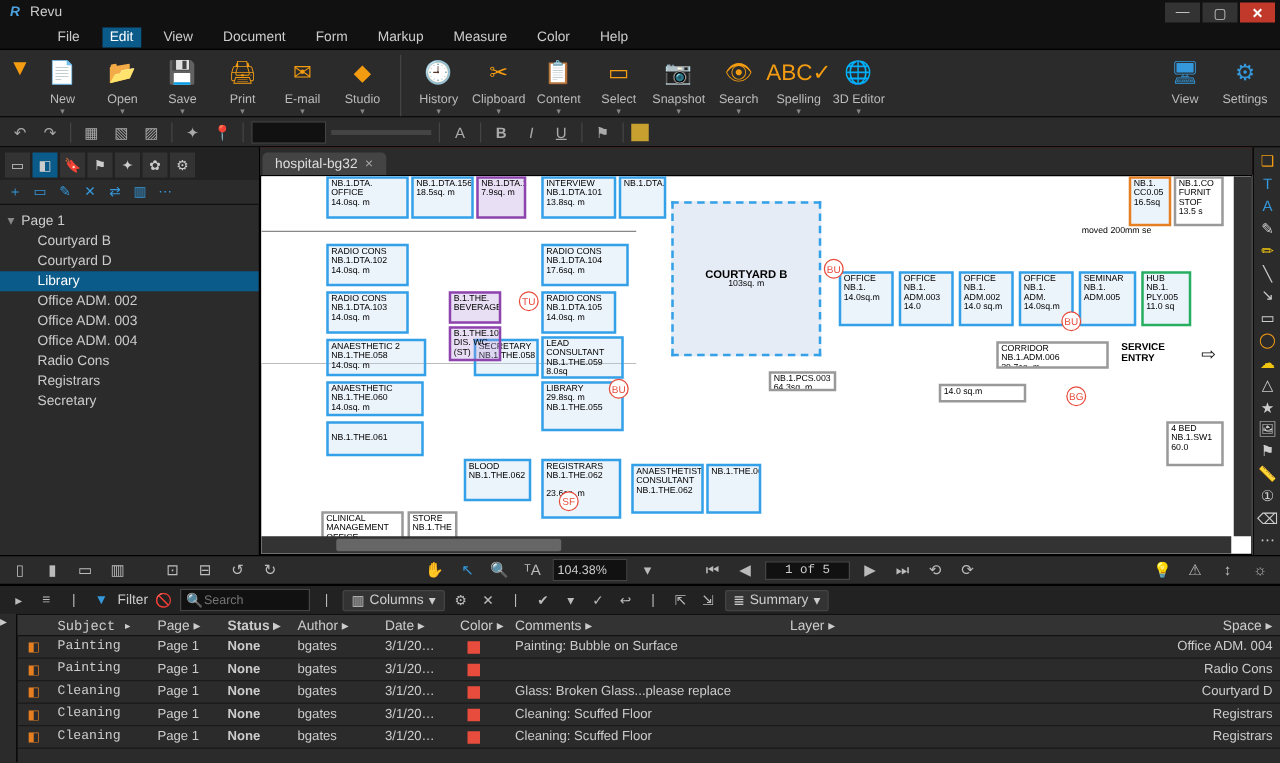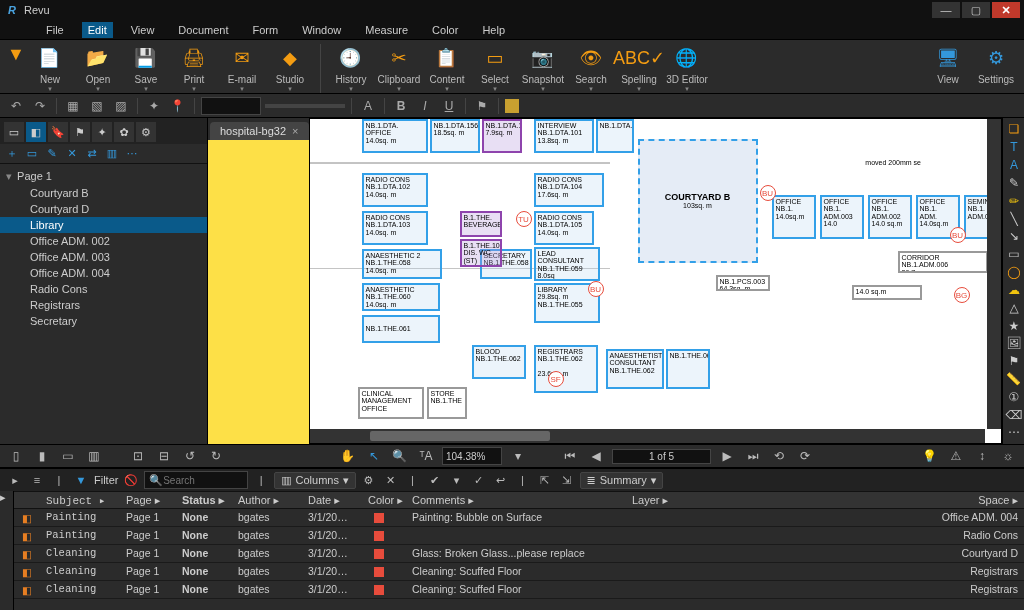--- a/index.html
+++ b/index.html
@@ -49,21 +49,21 @@
   .side-tabs .tab.sel{background:#0a5a8a;}
   .side-tools{height:20px;display:flex;gap:4px;padding:2px 4px;align-items:center;background:#2b2b2b;border-bottom:1px solid #111;}
   .side-tools .t{width:16px;height:16px;color:#3498db;display:flex;align-items:center;justify-content:center;font-size:11px;}
   .tree{flex:1;overflow:auto;padding:4px 0;}
   .tree .node{padding:2px 4px 2px 14px;color:#ccc;cursor:pointer;}
   .tree .node.root{padding-left:6px;}
   .tree .node.sel{background:#0a5a8a;color:#fff;}
   .tree .caret{display:inline-block;width:8px;color:#888;}
 
   
-  .docarea{flex:1;display:flex;flex-direction:row;background:#fde047;}
+  .docarea{flex:1;display:flex;flex-direction:column;background:#7f1d1d;}
   .doctabs{height:22px;display:flex;align-items:flex-end;background:#2b2b2b;padding-left:2px;}
   .doctab{background:#444;color:#ddd;padding:3px 10px;border-radius:4px 4px 0 0;font-size:11px;display:flex;align-items:center;gap:6px;}
   .doctab .x{color:#aaa;}
   .viewport{flex:1;background:#fff;position:relative;overflow:hidden;border:1px solid #000;}
   .floorplan{position:absolute;inset:0;}
   .room{position:absolute;border:2px solid #33a0e8;background:rgba(180,210,240,.25);font-size:7px;color:#000;padding:1px 2px;line-height:1.05;overflow:hidden;}
   .room.orange{border-color:#e67e22;}
   .room.green{border-color:#27ae60;}
   .room.purple{border-color:#8e44ad;background:rgba(180,150,220,.3);}
   .room.plain{border-color:#999;background:transparent;}
@@ -74,21 +74,21 @@
   .hscroll .thumb{position:absolute;left:60px;width:180px;top:2px;bottom:2px;background:#666;border-radius:2px;}
   .vscroll{position:absolute;top:0;bottom:14px;right:0;width:14px;background:#333;}
 
   
   .rstrip{width:22px;background:#2b2b2b;display:flex;flex-direction:column;gap:3px;padding:4px 2px;border-left:1px solid #000;}
   .rstrip .rb{width:18px;height:18px;display:flex;align-items:center;justify-content:center;font-size:12px;}
 
   
   .navbar{height:24px;background:#2b2b2b;display:flex;align-items:center;gap:6px;padding:0 6px;border-top:1px solid #000;border-bottom:1px solid #000;}
   .navbar .nb{width:20px;height:18px;display:flex;align-items:center;justify-content:center;color:#bbb;font-size:12px;}
-  .navbar .pagebox{background:#111;border:1px solid #444;padding:1px 36px;color:#ccc;font-size:10px;}
+  .navbar .pagebox{background:#111;border:1px solid #444;padding:1px 15px;color:#ccc;font-size:10px;font-family:Liberation Mono, monospace;}
   .navbar input.zoom{background:#111;border:1px solid #444;width:60px;height:18px;color:#ccc;font-size:10px;padding:0 3px;}
 
   
   .markup{height:142px;background:#2b2b2b;display:flex;flex-direction:column;border-top:1px solid #000;}
   .mk-tools{height:22px;display:flex;align-items:center;gap:4px;padding:0 6px;background:#222;}
   .mk-tools .mb{width:18px;height:18px;display:flex;align-items:center;justify-content:center;color:#bbb;font-size:11px;}
   .mk-tools .search{display:flex;align-items:center;background:#111;border:1px solid #444;padding:0 4px;height:18px;}
   .mk-tools .search input{background:transparent;border:none;color:#ccc;width:80px;font-size:10px;outline:none;}
   .mk-tools .chip{background:#333;border:1px solid #444;padding:1px 6px;border-radius:2px;color:#ccc;display:flex;align-items:center;gap:4px;}
   .mk-header{height:18px;background:#333;display:flex;color:#ccc;font-size:11px;border-top:1px solid #111;border-bottom:1px solid #111;}
@@ -113,21 +113,21 @@
   <div class="win-btn win-max">▢</div>
   <div class="win-btn win-close">✕</div>
 </div>
 
 <div class="menubar" id="menubar">
     <div class="item">File</div>
     <div class="item active">Edit</div>
     <div class="item">View</div>
     <div class="item">Document</div>
     <div class="item">Form</div>
-    <div class="item">Window</div>
+    <div class="item">Markup</div>
     <div class="item">Measure</div>
     <div class="item">Color</div>
     <div class="item">Help</div>
   </div>
 
 <div class="ribbon">
   <div style="width:20px;text-align:center;"><span class="ico-orange" style="font-size:18px;">▼</span></div>
   <div class="group" id="ribbon-g1">
       <div class="btn">
         <div class="ico ico-orange">📄</div>

